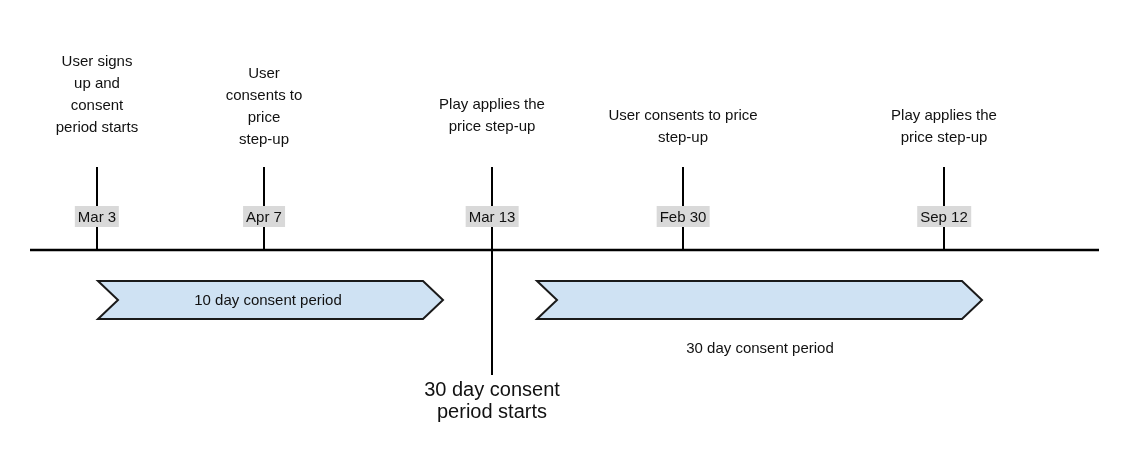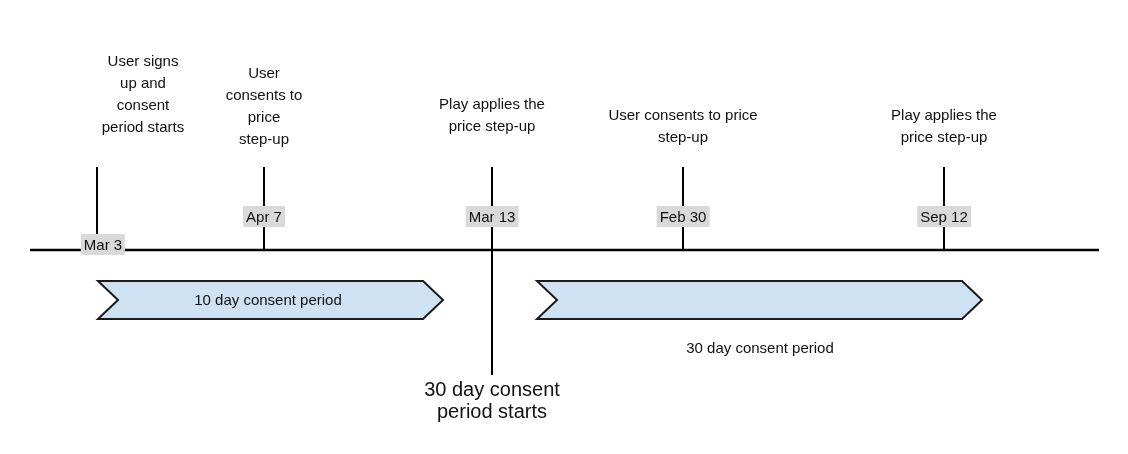--- a/index.html
+++ b/index.html
@@ -69,36 +69,36 @@
     <line class="tick-line" x1="97" y1="167" x2="97" y2="250"></line>
     <line class="tick-line" x1="264" y1="167" x2="264" y2="250"></line>
     <line class="tick-line" x1="492" y1="167" x2="492" y2="375"></line>
     <line class="tick-line" x1="683" y1="167" x2="683" y2="250"></line>
     <line class="tick-line" x1="944" y1="167" x2="944" y2="250"></line>
 
     <polygon class="band" points="98,281 423,281 443,300 423,319 98,319 118,300"></polygon>
     <polygon class="band" points="537,281 962,281 982,300 962,319 537,319 557,300"></polygon>
   </svg>
 
-  <div class="event-label" style="left:97px;  top:50px;margin-left:46px;">User signs
+  <div class="event-label" style="left:97px;  top:50px;">User signs
 up and
 consent
 period starts</div>
   <div class="event-label" style="left:264px; top:62px;">User
 consents to
 price
 step-up</div>
   <div class="event-label" style="left:492px; top:93px;">Play applies the
 price step-up</div>
   <div class="event-label" style="left:683px; top:104px;">User consents to price
 step-up</div>
   <div class="event-label" style="left:944px; top:104px;">Play applies the
 price step-up</div>
 
-  <div class="date-chip" style="left:103px;  top:206px;margin-top:28px;">Mar 3</div>
+  <div class="date-chip" style="left:97px;  top:206px;">Mar 3</div>
   <div class="date-chip" style="left:264px; top:206px;">Apr 7</div>
   <div class="date-chip" style="left:492px; top:206px;">Mar 13</div>
   <div class="date-chip" style="left:683px; top:206px;">Feb 30</div>
   <div class="date-chip" style="left:944px; top:206px;">Sep 12</div>
 
   <div class="band-label" style="left:268px;">10 day consent period</div>
   <div class="band-label" style="left:760px;margin-top:48px;">30 day consent period</div>
 
   <div class="note-below" style="left:492px; top:378px;">30 day consent
 period starts</div>

